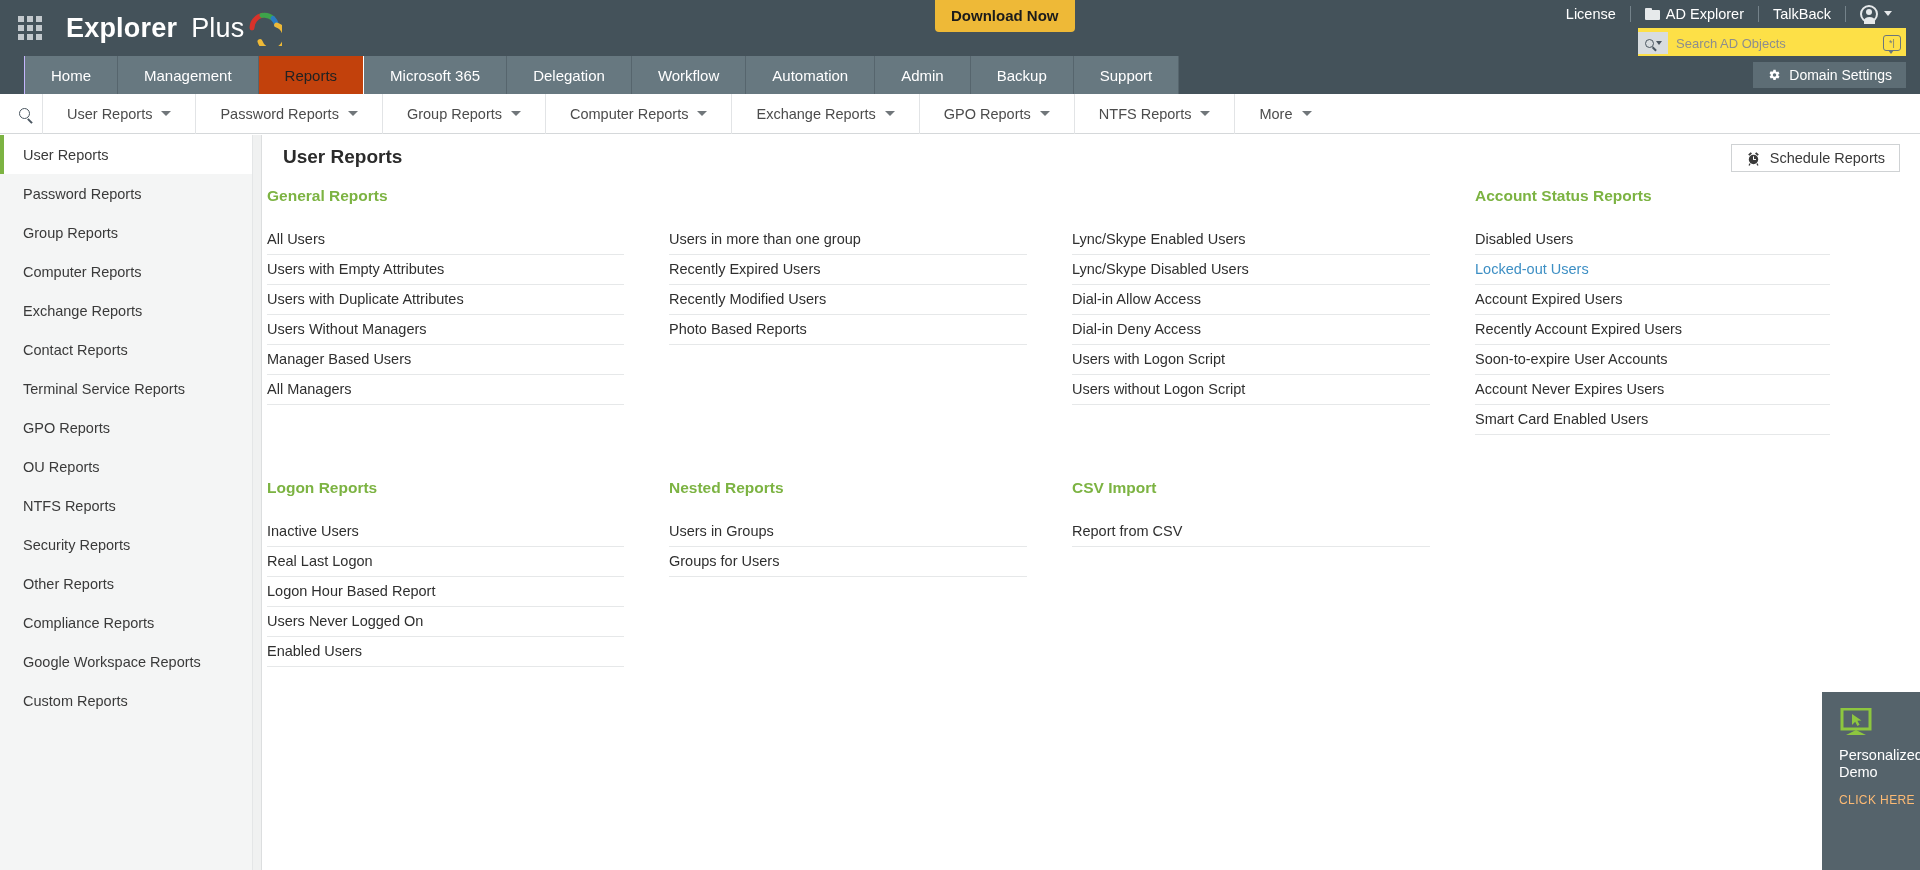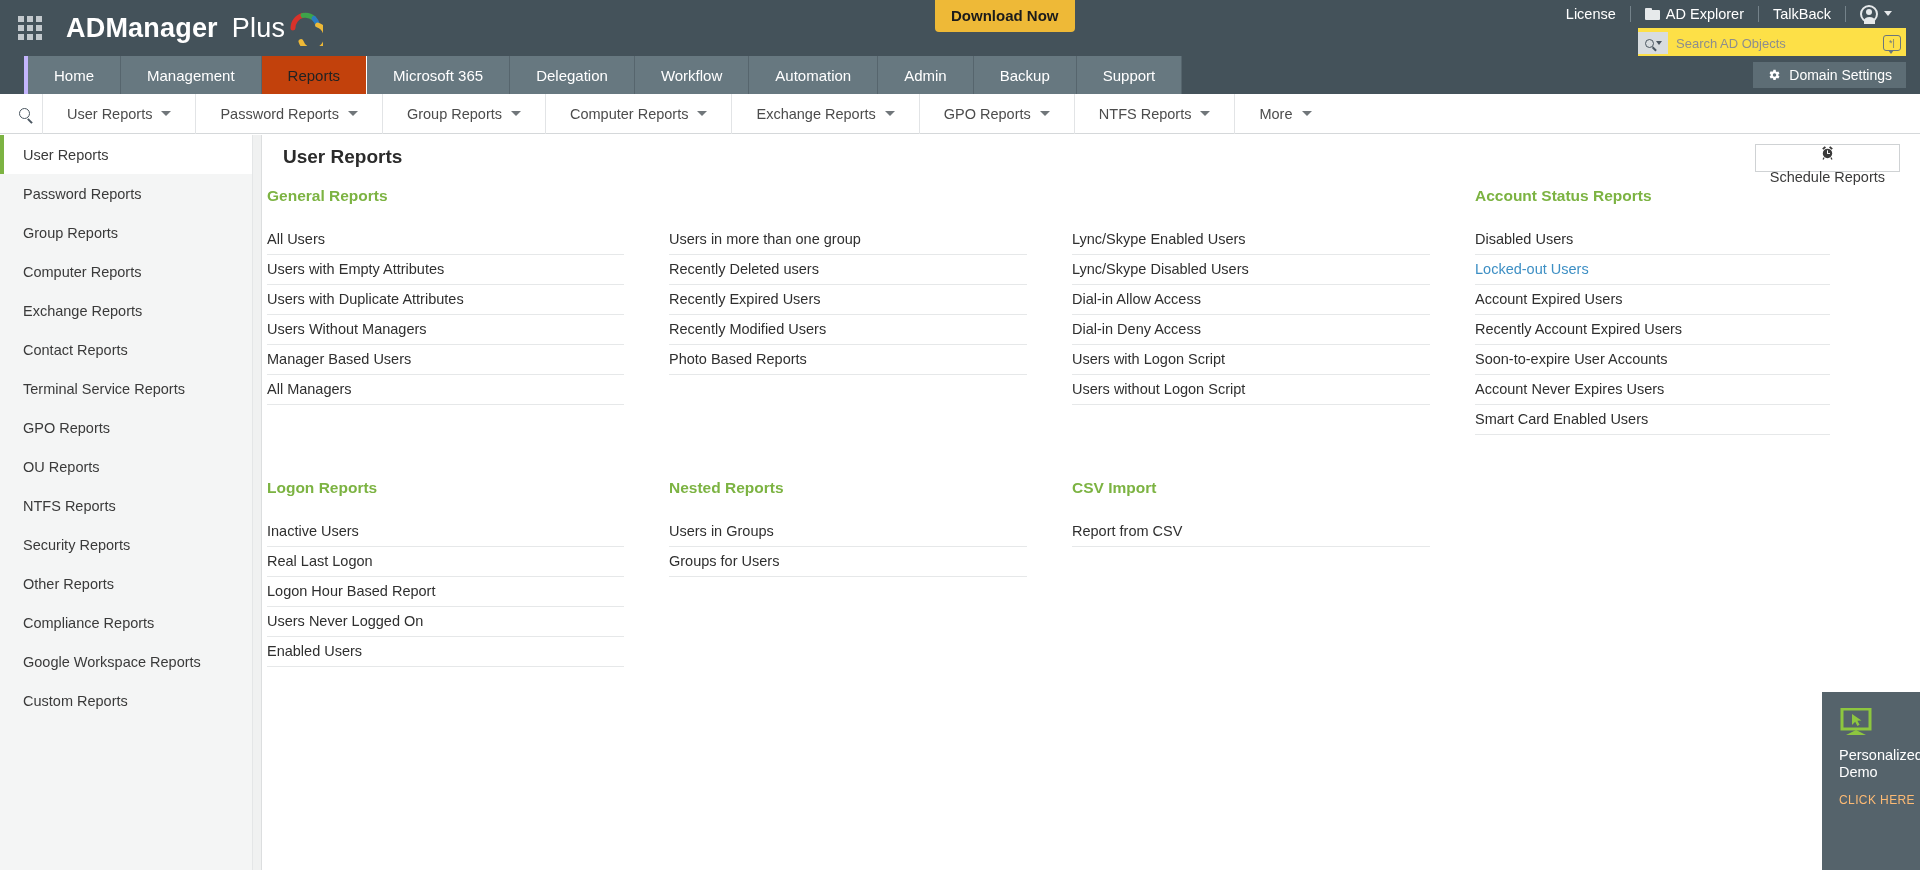--- a/index.html
+++ b/index.html
@@ -92,21 +92,21 @@
   .mainnav {
     position: absolute; left: 0; top: 56px; width: 1920px; height: 38px;
     background: #44525a; display: flex; align-items: flex-end;
   }
   .mainnav .tab {
     height: 38px; display: flex; align-items: center; justify-content: center;
     padding: 0 26px; font-size: 15px; color: #ffffff; cursor: pointer;
     background: #677880; border-right: 1px solid #56656d;
     white-space: nowrap;
   }
-  .mainnav .tab:first-child { border-left: 4px solid #c4b5fd; margin-left: 24px; }
+  .mainnav .tab:first-child { border-left: 1px solid #c4b5fd; margin-left: 24px; }
   .mainnav .tab.active { background: #c2410c; color: #222; border-right-color: #ffffff; }
   .domain-btn {
     position: absolute; right: 14px; top: 6px; height: 26px;
     background: #5d6d75; color: #fff; font-size: 14px;
     display: flex; align-items: center; gap: 8px; padding: 0 14px;
     cursor: pointer; border: 0;
     font-family: "Liberation Sans", sans-serif;
   }
   .gear {
     width: 14px; height: 14px; position: relative; display:inline-block;
@@ -157,21 +157,20 @@
   .page-title {
     position: absolute; left: 20px; top: 11px;
     font-size: 19px; font-weight: bold; color: #2b2b2b;
   }
   .sched-btn {
     position: absolute; right: 20px; top: 9px;
     height: 28px; background: #ffffff; border: 1px solid #cfd2d4;
     display: flex; align-items: center; gap: 9px; padding: 0 14px;
     font-size: 14.5px; color: #3a3a3a; cursor: pointer;
     font-family: "Liberation Sans", sans-serif;
-    flex-direction: column;
   }
   .clock-ic { width:15px; height:15px; display:inline-block; }
 
   .grid {
     position: absolute; left: 0; top: 52px; width: 1657px;
     display: grid;
     grid-template-columns: 402px 403px 403px 400px;
     padding-left: 4px;
   }
   .grp { padding-right: 45px; }
@@ -212,21 +211,21 @@
       <i></i>
       <i></i>
       <i></i>
       <i></i>
       <i></i>
       <i></i>
       <i></i>
       <i></i>
   </div>
   <div class="brand">
-    <span class="b1">ADManager</span>
+    <span class="b1">Explorer</span>
     <span class="b2">Plus</span>
     <span class="logo-swirl">
       <svg width="34" height="36" viewBox="0 0 34 36">
         <path d="M4 18 A13 13 0 0 1 14 5.4" fill="none" stroke="#d8322a" stroke-width="5" stroke-linecap="round"></path>
         <path d="M14 5.4 A13 13 0 0 1 25 8.5" fill="none" stroke="#3ea34a" stroke-width="5" stroke-linecap="round"></path>
         <path d="M25 8.5 A13 13 0 0 1 28.6 15" fill="none" stroke="#2b7cc2" stroke-width="5" stroke-linecap="round"></path>
         <path d="M28.6 15 A13 13 0 1 1 12 31.5" fill="none" stroke="#eeb937" stroke-width="5" stroke-linecap="round"></path>
       </svg>
     </span>
   </div>
@@ -402,21 +401,20 @@
         <div class="rep">All Users</div>
         <div class="rep">Users with Empty Attributes</div>
         <div class="rep">Users with Duplicate Attributes</div>
         <div class="rep">Users Without Managers</div>
         <div class="rep">Manager Based Users</div>
         <div class="rep">All Managers</div>
       </div>
       <div class="grp">
         <div class="grp-title blank">General Reports Column 2</div>
         <div class="rep">Users in more than one group</div>
-        <div class="rep">Recently Deleted users</div>
         <div class="rep">Recently Expired Users</div>
         <div class="rep">Recently Modified Users</div>
         <div class="rep">Photo Based Reports</div>
       </div>
       <div class="grp">
         <div class="grp-title blank">General Reports Column 3</div>
         <div class="rep">Lync/Skype Enabled Users</div>
         <div class="rep">Lync/Skype Disabled Users</div>
         <div class="rep">Dial-in Allow Access</div>
         <div class="rep">Dial-in Deny Access</div>

